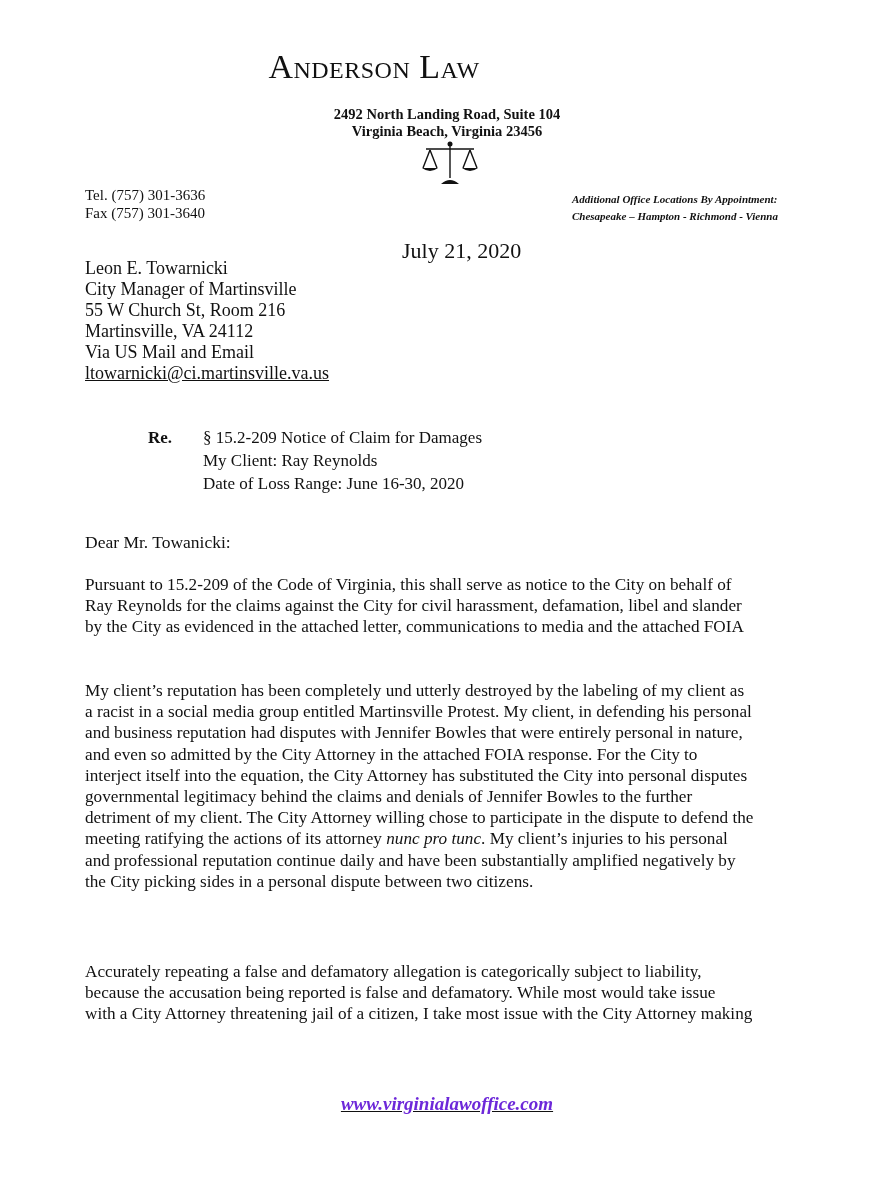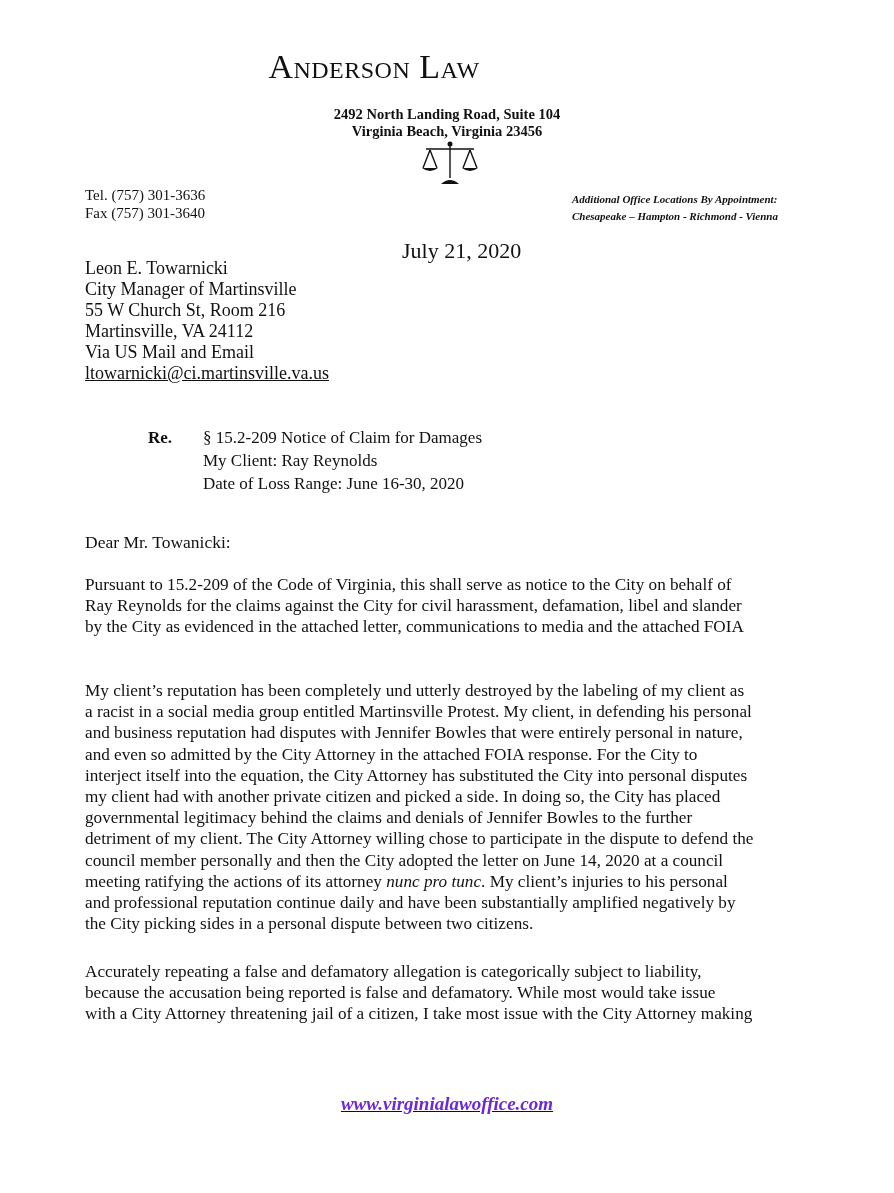--- a/index.html
+++ b/index.html
@@ -76,24 +76,22 @@
   <span class="ln">Ray Reynolds for the claims against the City for civil harassment, defamation, libel and slander</span>
   <span class="ln">by the City as evidenced in the attached letter, communications to media and the attached FOIA</span>
 </div>
 
 <div class="para" style="top:680px;">
   <span class="ln">My client’s reputation has been completely und utterly destroyed by the labeling of my client as</span>
   <span class="ln">a racist in a social media group entitled Martinsville Protest. My client, in defending his personal</span>
   <span class="ln">and business reputation had disputes with Jennifer Bowles that were entirely personal in nature,</span>
   <span class="ln">and even so admitted by the City Attorney in the attached FOIA response.  For the City to</span>
   <span class="ln">interject itself into the equation, the City Attorney has substituted the City into personal disputes</span>
-  <span class="ln">my client had with another private citizen and picked a side. In doing so, the City has placed</span>
   <span class="ln">governmental legitimacy behind the claims and denials of Jennifer Bowles to the further</span>
   <span class="ln">detriment of my client. The City Attorney willing chose to participate in the dispute to defend the</span>
-  <span class="ln">council member personally and then the City adopted the letter on June 14, 2020 at a council</span>
   <span class="ln"><span>meeting ratifying the actions of its attorney </span><i>nunc pro tunc</i><span>.  My client’s injuries to his personal</span></span>
   <span class="ln">and professional reputation continue daily and have been substantially amplified negatively by</span>
   <span class="ln">the City picking sides in a personal dispute between two citizens.</span>
 </div>
 
 <div class="para" style="top:961px;">
   <span class="ln">Accurately repeating a false and defamatory allegation is categorically subject to liability,</span>
   <span class="ln">because the accusation being reported is false and defamatory.  While most would take issue</span>
   <span class="ln">with a City Attorney threatening jail of a citizen, I take most issue with the City Attorney making</span>
 </div>

